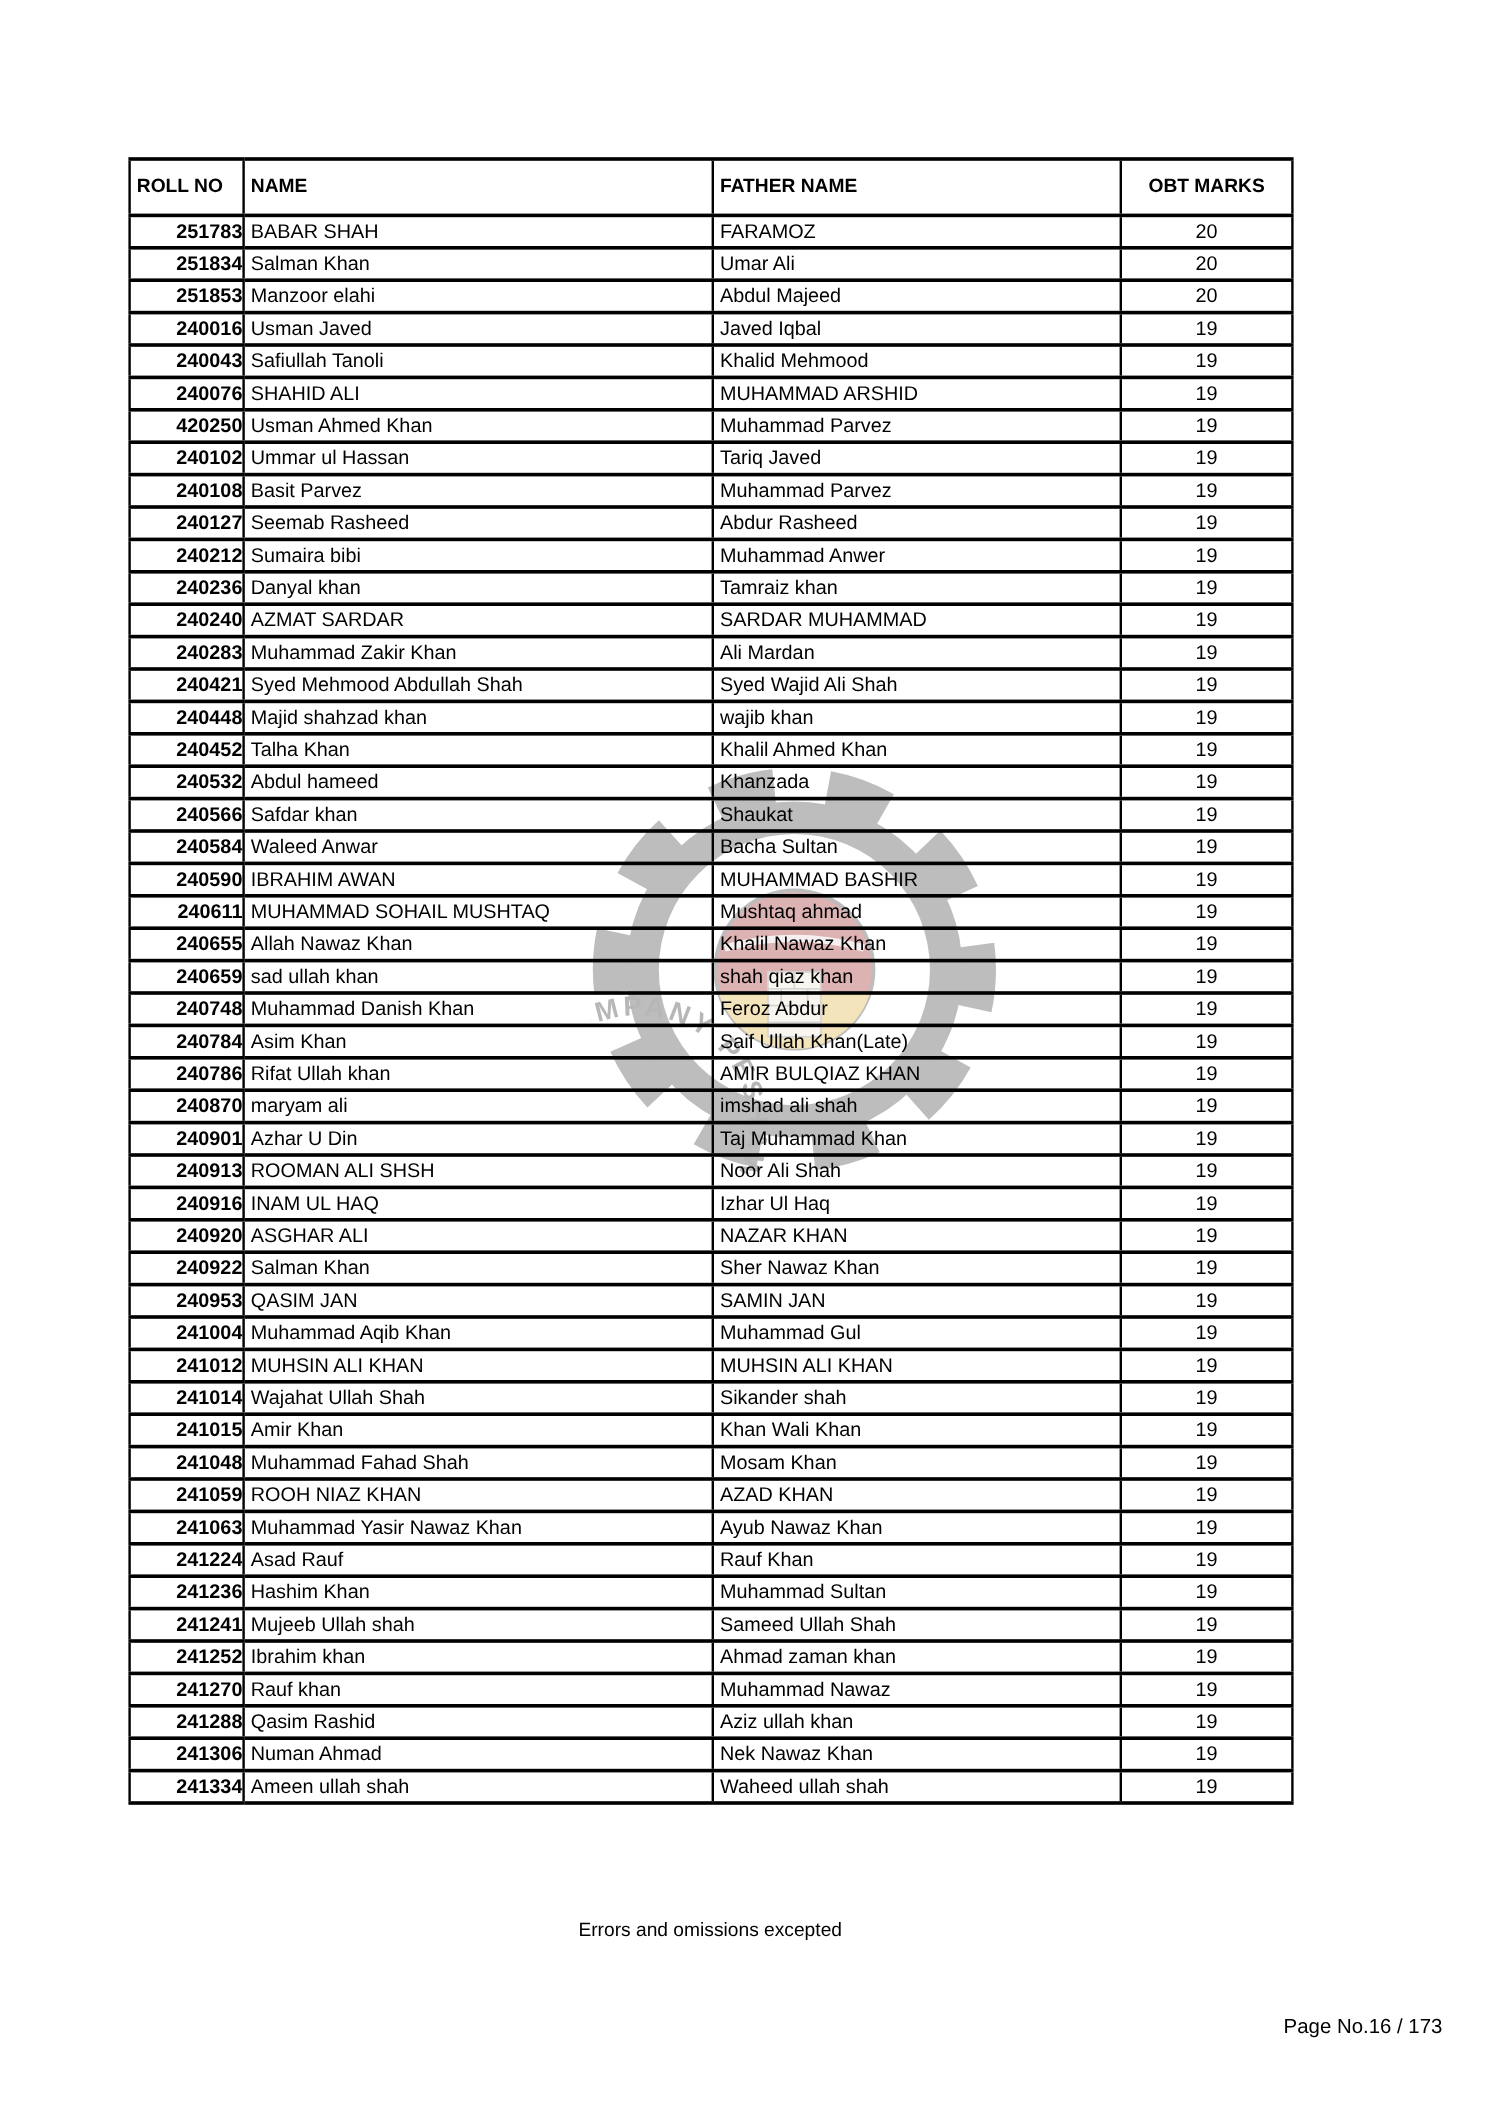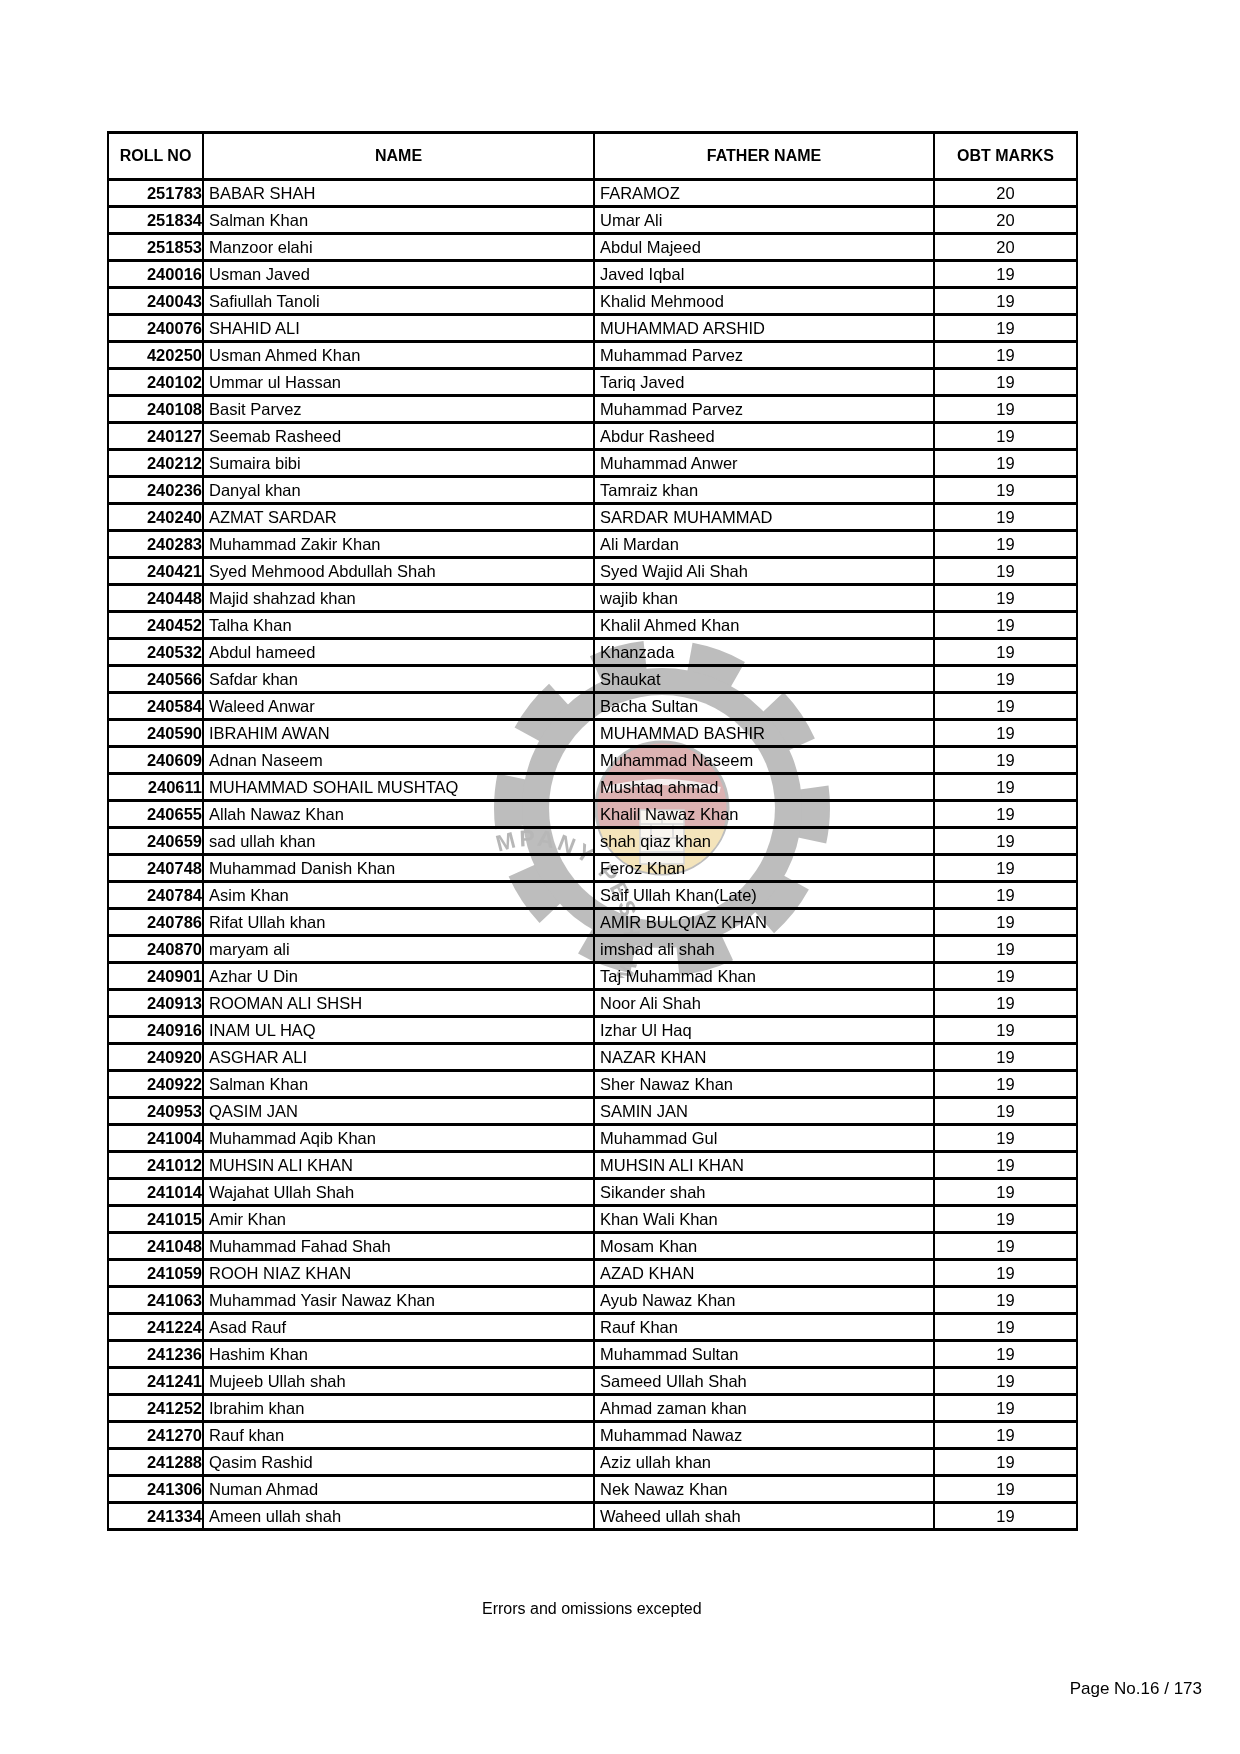--- a/index.html
+++ b/index.html
@@ -50,21 +50,21 @@
     line-height:1.1;
     white-space:nowrap;
     overflow:hidden;
     background:transparent;
   }
   table.results tr{height:27px;}
   table.results thead tr{height:47px;}
   table.results th{
     font-weight:bold;
     font-size:16px;
-    text-align:center;
+    text-align:left;
     vertical-align:middle;
   }
   table.results th.c3{text-align:center;}
   table.results td.c0{
     font-weight:bold;
     text-align:right;
     padding-right:0;
   }
   table.results td.c1, table.results td.c2{text-align:left;}
   table.results td.c3{text-align:center;}
@@ -256,47 +256,41 @@
             <td class="c2">Bacha Sultan</td>
             <td class="c3">19</td>
           </tr>
           <tr>
             <td class="c0">240590</td>
             <td class="c1">IBRAHIM AWAN</td>
             <td class="c2">MUHAMMAD BASHIR</td>
             <td class="c3">19</td>
           </tr>
           <tr>
-            <td class="c0">240609</td>
-            <td class="c1">Adnan Naseem</td>
-            <td class="c2">Muhammad Naseem</td>
-            <td class="c3">19</td>
-          </tr>
-          <tr>
             <td class="c0">240611</td>
             <td class="c1">MUHAMMAD SOHAIL MUSHTAQ</td>
             <td class="c2">Mushtaq ahmad</td>
             <td class="c3">19</td>
           </tr>
           <tr>
             <td class="c0">240655</td>
             <td class="c1">Allah Nawaz Khan</td>
             <td class="c2">Khalil Nawaz Khan</td>
             <td class="c3">19</td>
           </tr>
           <tr>
             <td class="c0">240659</td>
             <td class="c1">sad ullah khan</td>
             <td class="c2">shah qiaz khan</td>
             <td class="c3">19</td>
           </tr>
           <tr>
             <td class="c0">240748</td>
             <td class="c1">Muhammad Danish Khan</td>
-            <td class="c2">Feroz Khan</td>
+            <td class="c2">Feroz Abdur</td>
             <td class="c3">19</td>
           </tr>
           <tr>
             <td class="c0">240784</td>
             <td class="c1">Asim Khan</td>
             <td class="c2">Saif Ullah Khan(Late)</td>
             <td class="c3">19</td>
           </tr>
           <tr>
             <td class="c0">240786</td>

